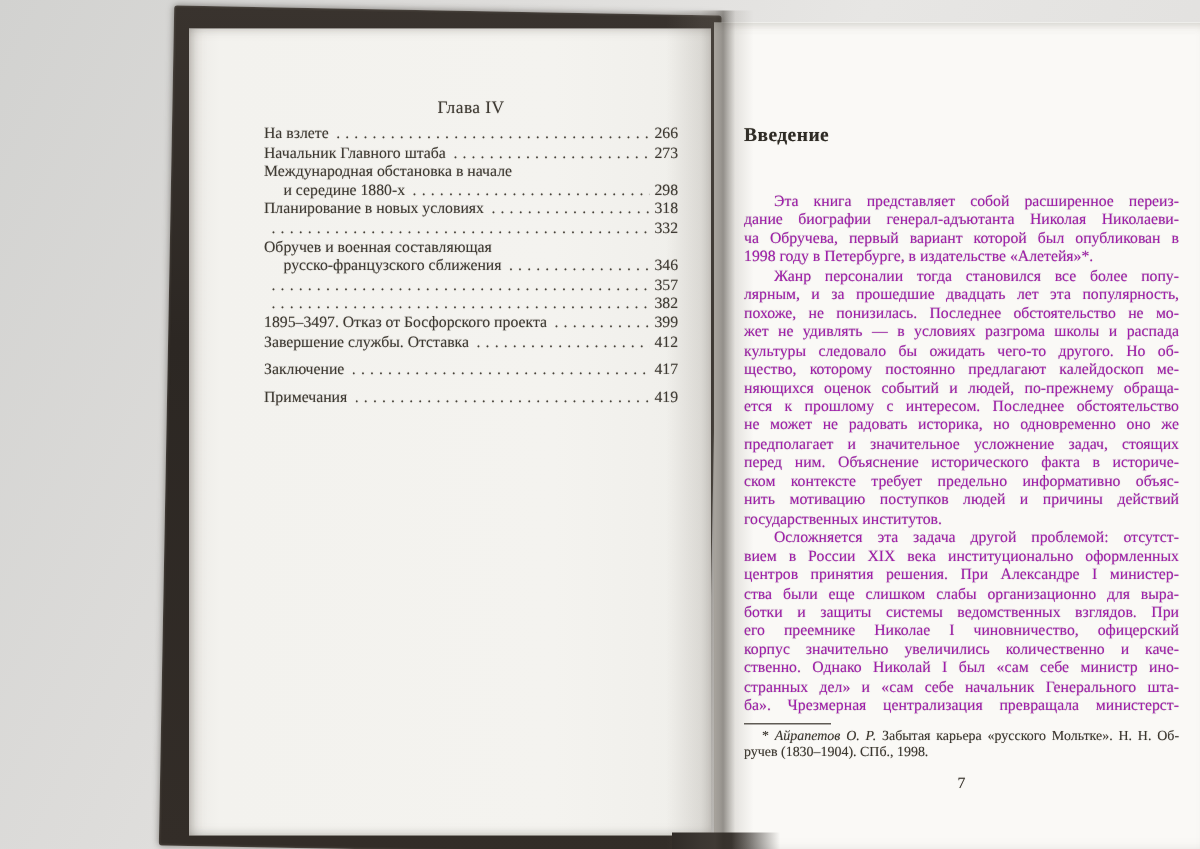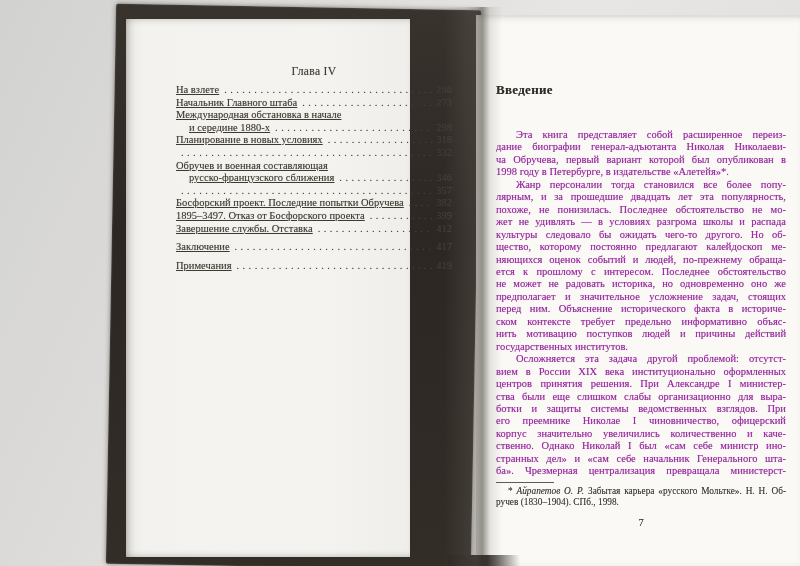--- a/index.html
+++ b/index.html
@@ -11,21 +11,21 @@
   
   .cover{
     position:absolute; left:111px; top:7px; width:365px; height:560px;
     background:linear-gradient(180deg,#39332e 0%,#2c2723 40%,#332d28 100%);
     transform:rotate(1.05deg);
     box-shadow:0 0 5px rgba(45,40,35,.55), inset 0 0 2px rgba(220,215,205,.25);
     border-radius:2px;
   }
   .page{position:absolute; z-index:2;}
   .page-left{
-    left:126px; top:19px; width:284px; height:538px;
+    left:126px; top:19px; width:348px; height:538px;
     background:linear-gradient(90deg,#eceae6 0%,#f3f2ee 6%,#f4f3ef 70%,#efeeea 100%);
     box-shadow:inset 7px 0 9px -6px rgba(110,104,96,.55), inset 0 -5px 7px -5px rgba(110,104,96,.4), inset 0 5px 7px -5px rgba(110,104,96,.35);
   }
   .page-right{
     left:476px; top:15px; width:324px; height:551px;
     background:linear-gradient(90deg,#efedе8 0%,#f9f8f5 5%,#fbfaf7 60%,#f8f7f4 100%);
     background-color:#faf9f6;
     box-shadow:inset 9px 0 12px -7px rgba(115,110,100,.6), inset 0 6px 8px -6px rgba(120,115,105,.35);
   }
   
@@ -40,21 +40,21 @@
       rgba(64,59,52,.5) 56%, rgba(120,114,105,.16) 68%, rgba(255,255,255,0) 86%);
   }
   
   .toc{position:absolute; left:50px; top:46px; width:276px; color:#3e3a33;
        text-shadow:0 0 .7px rgba(95,88,78,.5);}
   .toc-heading{text-align:center; font-size:11.6px; margin-bottom:6px; letter-spacing:.3px;}
   .toc-entry{margin:0;}
   .toc-entry.gap{margin-top:6px;}
   .toc-line{display:flex; align-items:baseline; line-height:12.6px; font-size:10.5px; overflow:hidden;}
   .toc-line.wrap{padding-left:13px;}
-  .toc-text{white-space:nowrap;text-decoration:underline;}
+  .toc-text{white-space:nowrap;}
   .dots{flex:1 1 auto; overflow:hidden; white-space:nowrap; margin:0 3px 0 5px; color:#474239; letter-spacing:.4px;}
   .toc-page{flex:0 0 auto; text-align:right;}
   
   .intro-heading{
     position:absolute; left:20px; top:67px; width:290px; 
     font-weight:bold; font-size:13px; color:#2e2b25; letter-spacing:.3px;
     text-shadow:0 0 .6px rgba(80,74,64,.55);
   }
   .intro-body{
     position:absolute; left:20px; top:114px; width:290px; color:#a21caf;
@@ -128,21 +128,20 @@
             </div>
           </div>
           <div class="toc-entry">
             <div class="toc-line">
               <span class="dots">. . . . . . . . . . . . . . . . . . . . . . . . . . . . . . . . . . . . . . . . . . . . . . . . . . . . . . . . . . . . . . . . . . . . . . . . . . . . . . . . </span>
               <span class="toc-page">357</span>
             </div>
           </div>
           <div class="toc-entry">
             <div class="toc-line">
-              <span class="toc-text">Босфорский проект. Последние попытки Обручева</span>
               <span class="dots">. . . . . . . . . . . . . . . . . . . . . . . . . . . . . . . . . . . . . . . . . . . . . . . . . . . . . . . . . . . . . . . . . . . . . . . . . . . . . . . . </span>
               <span class="toc-page">382</span>
             </div>
           </div>
           <div class="toc-entry">
             <div class="toc-line">
               <span class="toc-text">1895–3497. Отказ от Босфорского проекта</span>
               <span class="dots">. . . . . . . . . . . . . . . . . . . . . . . . . . . . . . . . . . . . . . . . . . . . . . . . . . . . . . . . . . . . . . . . . . . . . . . . . . . . . . . . </span>
               <span class="toc-page">399</span>
             </div>

